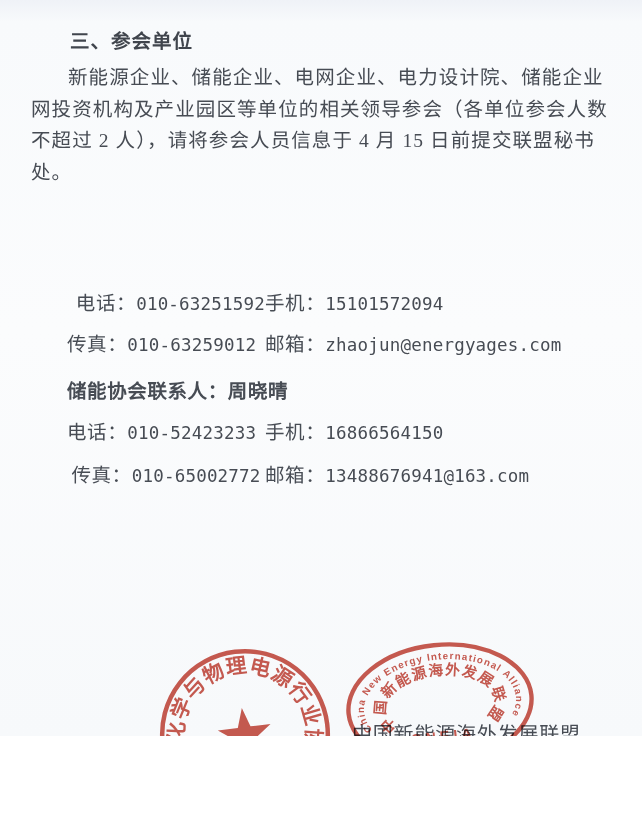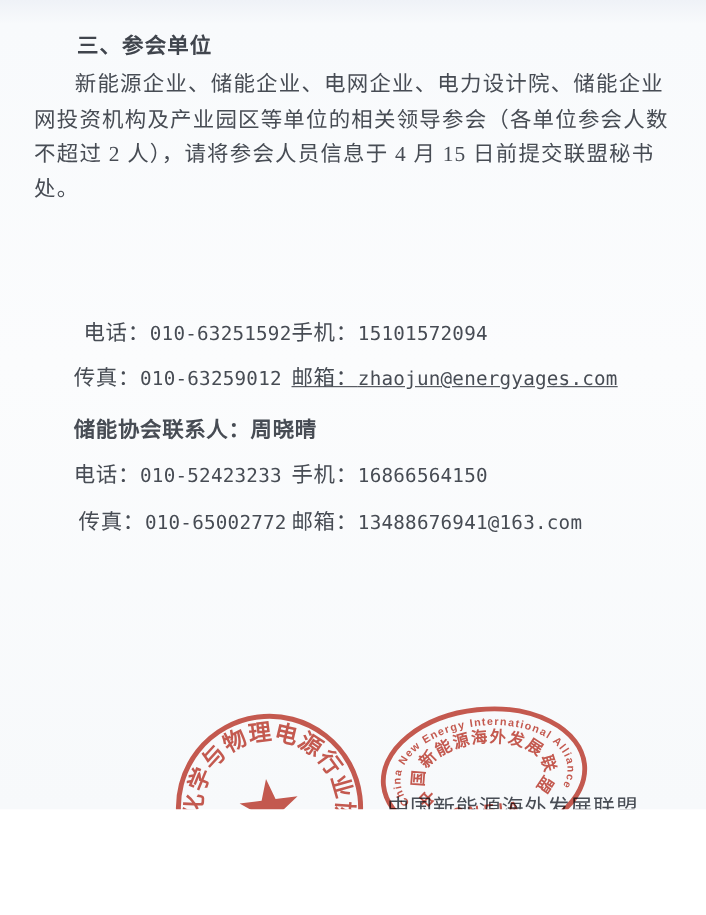--- a/index.html
+++ b/index.html
@@ -11,21 +11,21 @@
     font-family:"Liberation Serif","DejaVu Serif",serif;
     color:#474c54;
   }
   .abs{position:absolute;white-space:nowrap;}
   .heading{left:70px;top:25px;font-size:19.5px;font-weight:700;letter-spacing:1px;color:#40454d;}
   .para{left:31px;top:62px;font-size:19.5px;letter-spacing:1.1px;}
   .para .pline{height:31.5px;line-height:31.5px;white-space:nowrap;}
   .para .indent{padding-left:37px;}
   .contacts{left:67px;top:253px;width:540px;height:235px;}
   .cline{position:absolute;left:0;font-size:19.5px;letter-spacing:0.6px;line-height:24px;}
-  .c1{top:0px;} .c2{top:39px;text-align:right;} .c3{top:80px;text-decoration:underline;} .c4{top:127px;font-weight:bold;} .c5{top:168px;} .c6{top:211px;text-align:center;}
+  .c1{top:0px;} .c2{top:39px;text-align:right;} .c3{top:80px;} .c4{top:127px;font-weight:bold;} .c5{top:168px;} .c6{top:211px;text-align:center;}
   .col-l{display:inline-block;width:198px;vertical-align:baseline;}
   .mono{font-family:"DejaVu Sans Mono","Liberation Mono",monospace;font-size:17.5px;letter-spacing:0.2px;}
   .sig-org1{left:352px;top:718px;font-size:20px;letter-spacing:0.8px;}
   .sig-org2{left:196px;top:760px;font-size:19.5px;letter-spacing:0.2px;}
   .sig-date{left:385px;top:799px;font-size:19px;letter-spacing:0.5px;}
   .stamp{mix-blend-mode:multiply;opacity:0.9;}
   .stamp-round{left:155px;top:644px;width:180px;height:180px;transform:rotate(-7deg);}
   .stamp-oval{left:342px;top:640px;width:196px;height:129px;transform:rotate(-6deg);}
   .stamp text{fill:#c4493d;}
   .stamp .ring{fill:none;stroke:#c4493d;}

